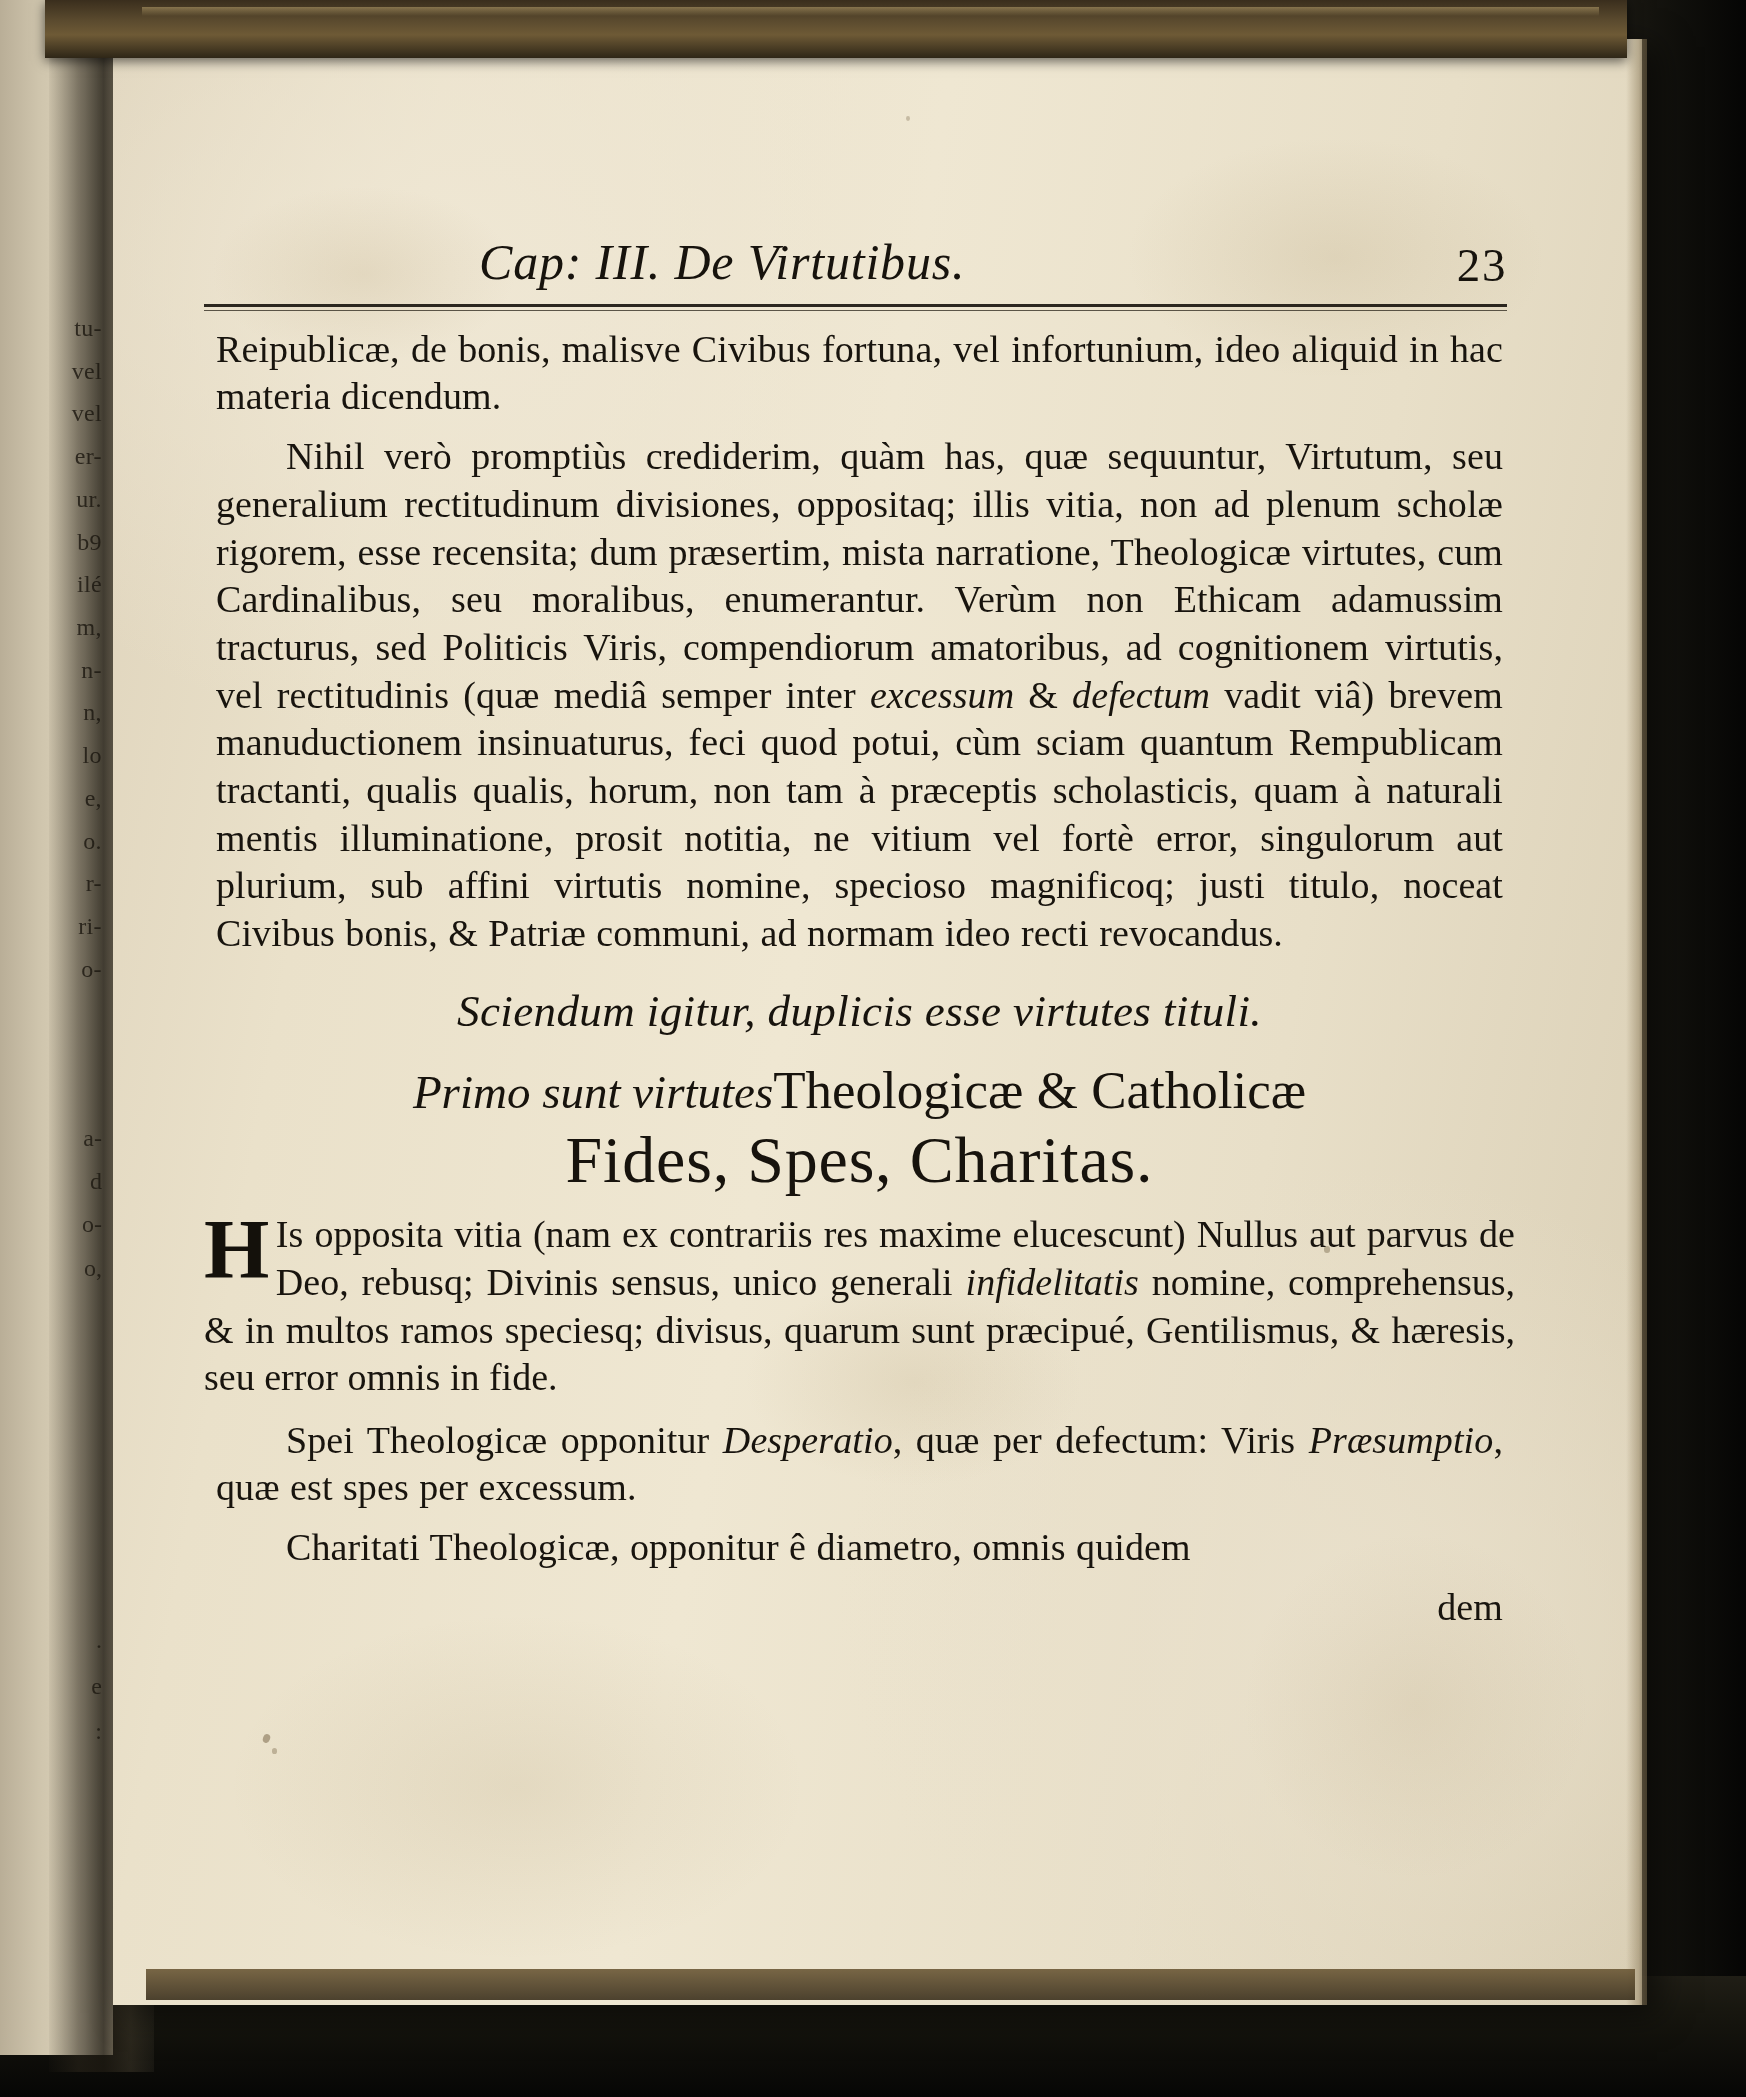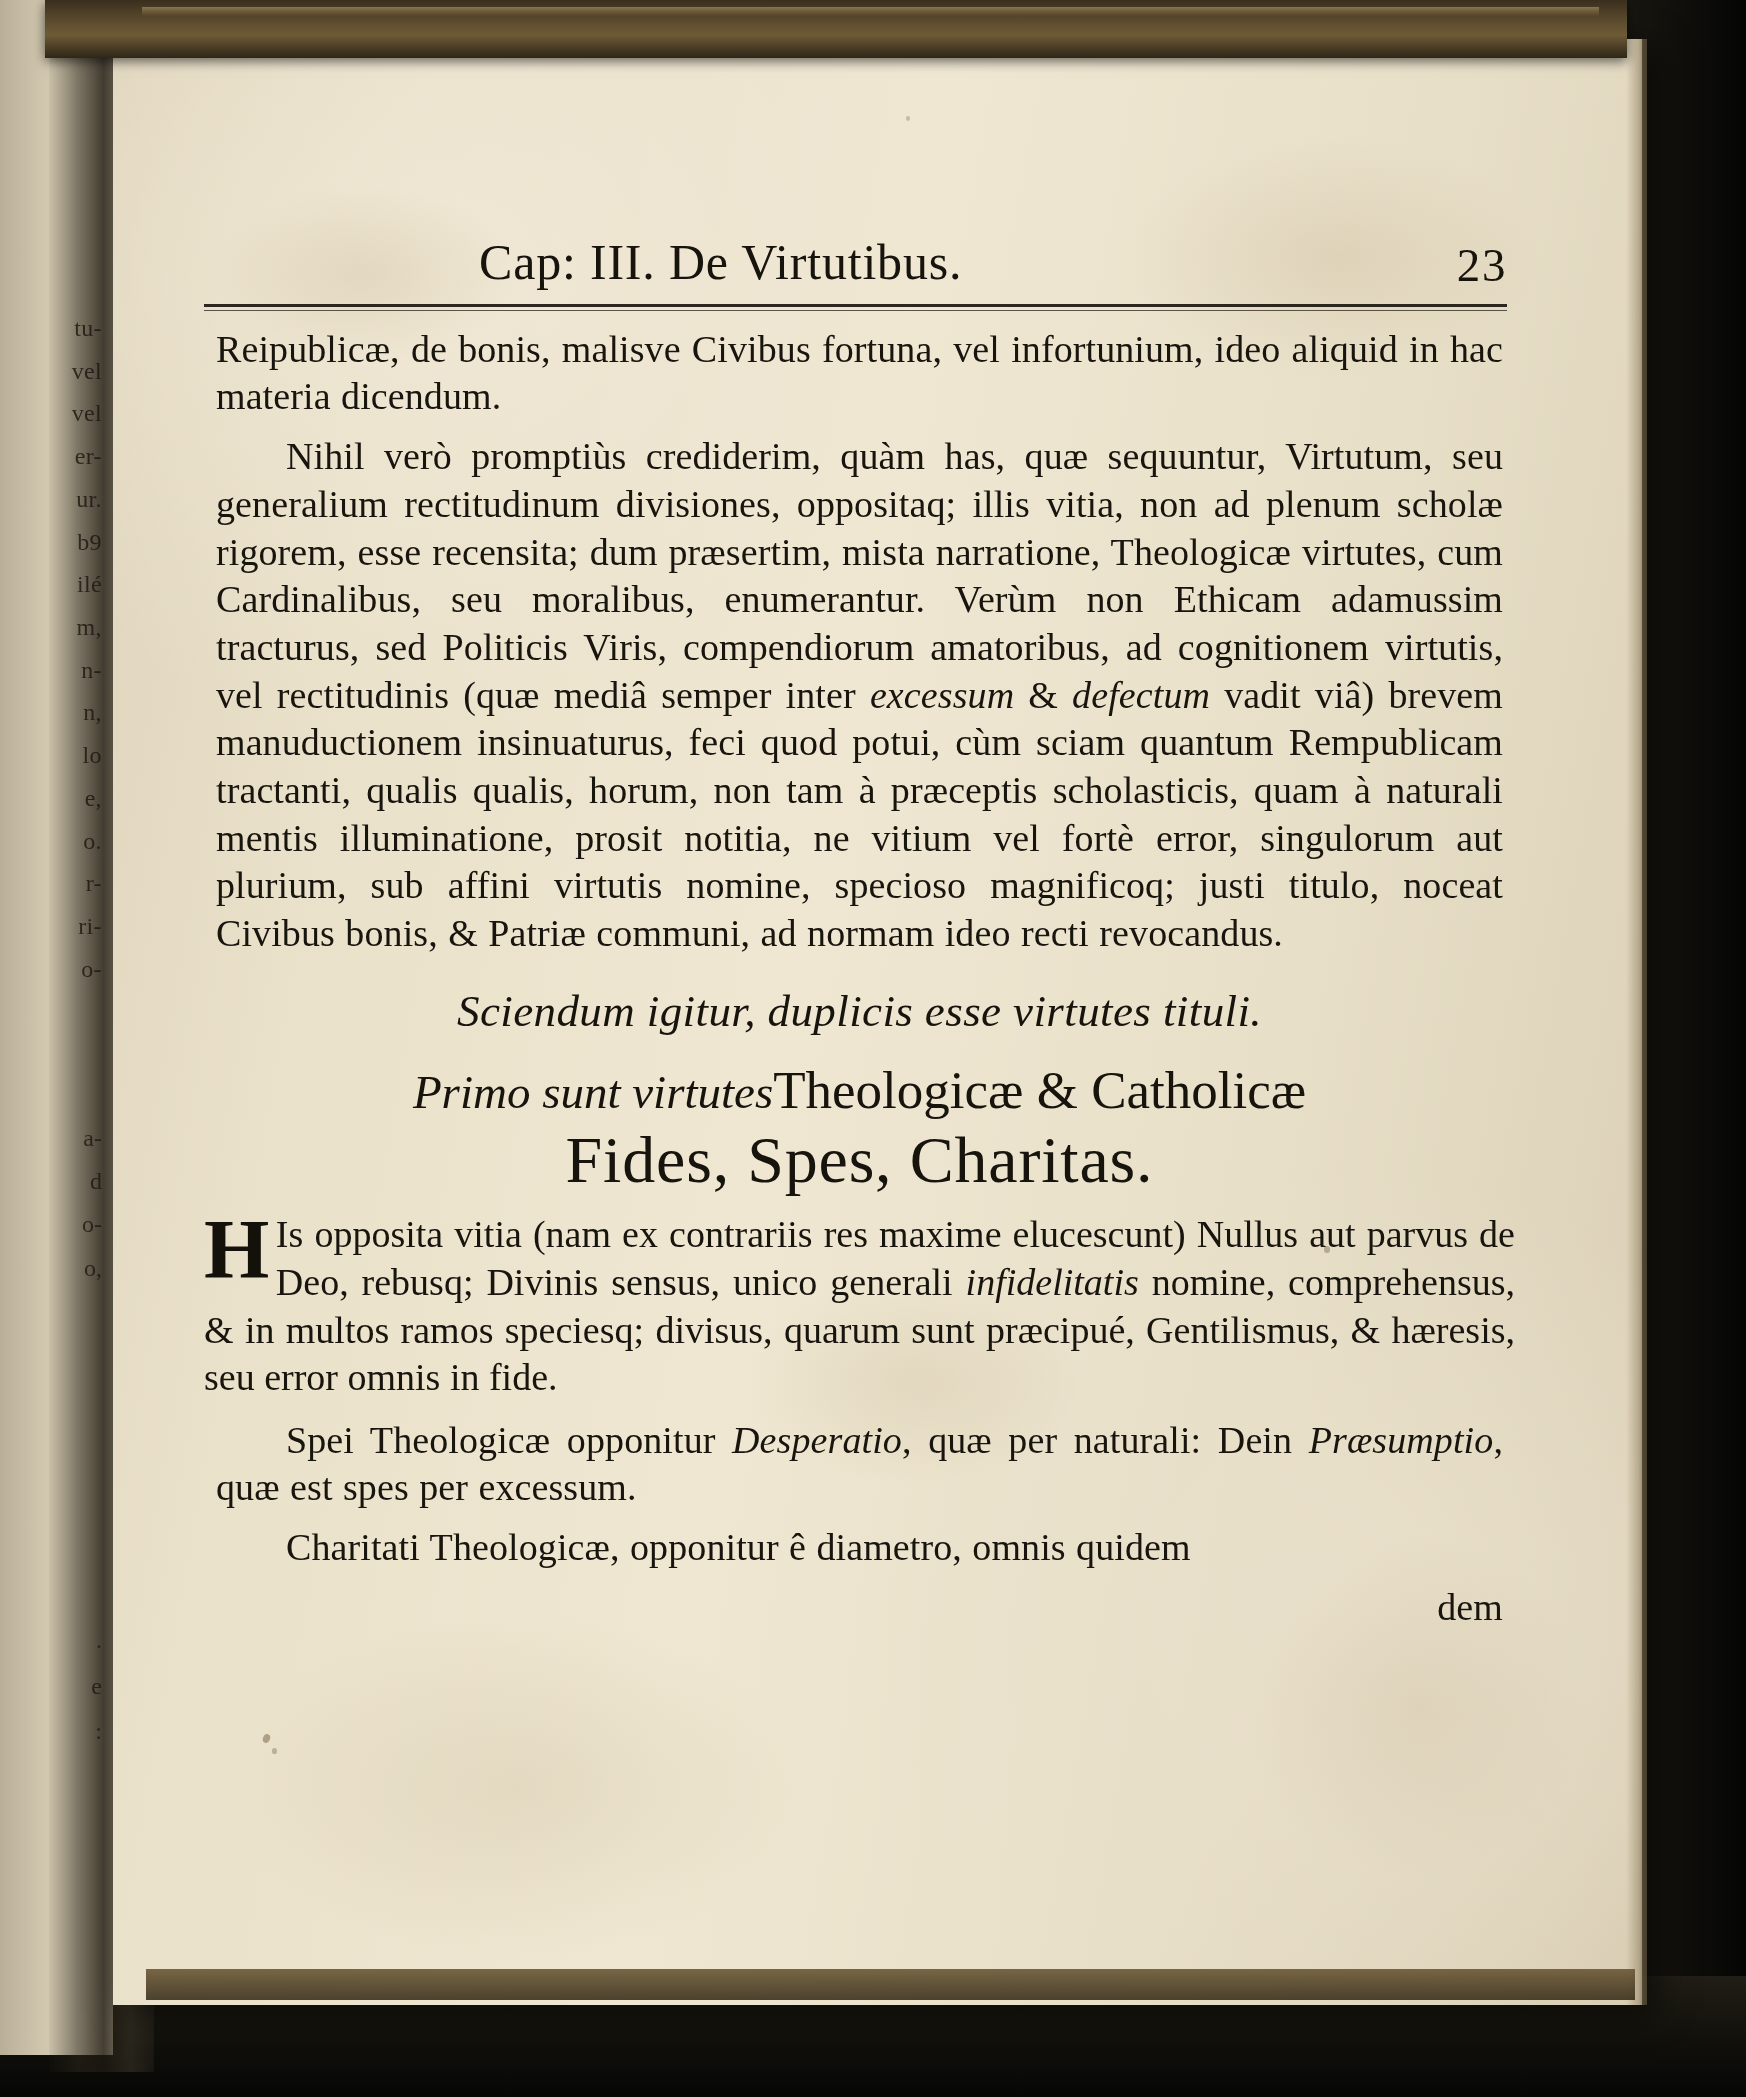--- a/index.html
+++ b/index.html
@@ -174,20 +174,21 @@
   }
 
   .running-head {
     position: relative;
     height: 66px;
   }
   .head-title {
     position: absolute;
     left: 275px; top: 0;
     font-family: "Liberation Serif", serif;
+    font-style: italic;
     font-size: 50px;
     letter-spacing: 0.8px;
     color: #17130d;
     white-space: nowrap;
   }
   .head-folio {
     position: absolute;
     right: 8px; top: 4.9px;
     font-size: 47px;
     font-weight: 400;
@@ -350,21 +351,21 @@
       </div>
 
       <div class="sub-head-center">Fides, Spes, Charitas.</div>
 
       <div class="dropcap-para">
         <span class="dropcap">H</span><span>Is opposita vitia (nam ex contrariis res maxime elucescunt) Nullus aut parvus de Deo, rebusq; Divinis sensus, unico generali </span><span class="it">infidelitatis</span><span> nomine, comprehensus, &amp; in multos ramos speciesq; divisus, quarum sunt præcipué, Gentilismus, &amp; hæresis, seu error omnis in fide.</span>
       </div>
 
       <div class="body-text">
         <p class="p-indent">
-          <span>Spei Theologicæ opponitur </span><span class="it">Desperatio</span><span>, quæ per naturali: Dein </span><span class="it">Præsumptio</span><span>, quæ est spes per excessum.</span>
+          <span>Spei Theologicæ opponitur </span><span class="it">Desperatio</span><span>, quæ per defectum: Viris </span><span class="it">Præsumptio</span><span>, quæ est spes per excessum.</span>
         </p>
 
         <p class="p-indent">
           <span>Charitati Theologicæ, opponitur ê diametro, omnis quidem</span>
         </p>
 
         <p class="last-line-right">dem</p>
       </div>
 
     </div>

